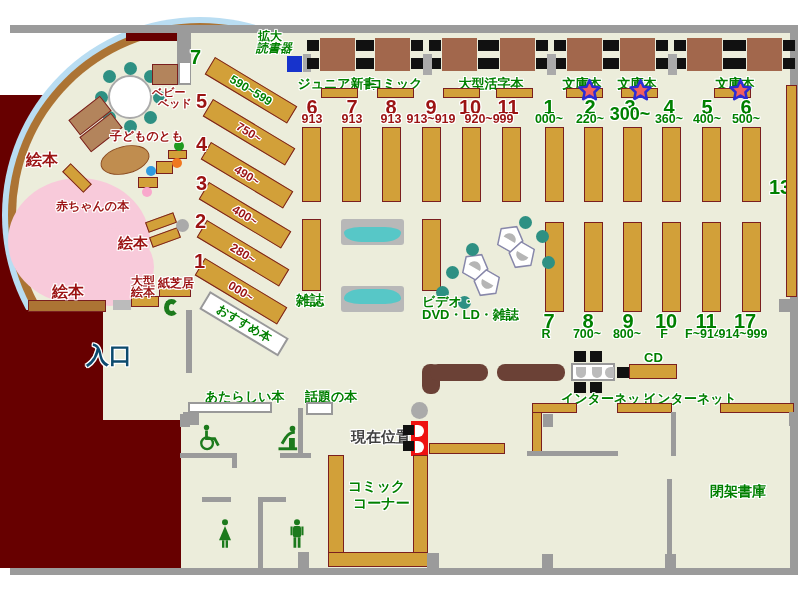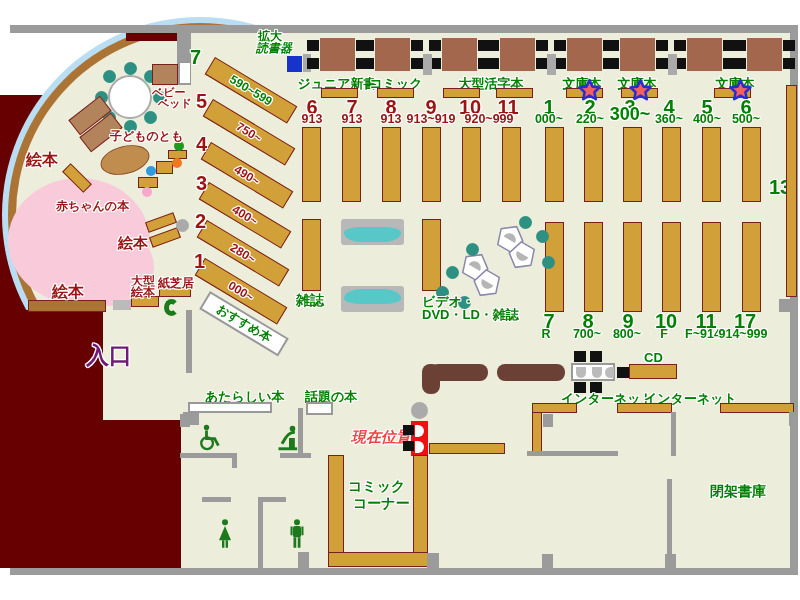--- a/index.html
+++ b/index.html
@@ -3,22 +3,22 @@
 <meta charset="utf-8">
 <style>
   html,body{margin:0;padding:0;background:#fff;}
   #stage{position:relative;width:800px;height:600px;background:#fff;overflow:hidden;
          font-family:"Liberation Sans","DejaVu Sans",sans-serif;}
   .abs{position:absolute;}
   .lbl{position:absolute;font-weight:bold;white-space:nowrap;
        text-shadow:1px 0 #fff,-1px 0 #fff,0 1px #fff,0 -1px #fff,1px 1px #fff,-1px -1px #fff,1px -1px #fff,-1px 1px #fff;}
   .g{color:#008000;}
   .dr{color:#9B1313;}
-  .red{color:#ef4444;font-style:italic;}
-  .blue{color:#701a75;}
+  .red{color:#404040;}
+  .blue{color:#0c4a6e;}
   .wall{position:absolute;background:#9B9B9B;}
   .shelf{position:absolute;background:#D2A039;border:1px solid #7A1F1F;box-sizing:border-box;}
   .whiteshelf{position:absolute;background:#fff;border:1px solid #999;box-sizing:border-box;}
   .maroon{position:absolute;background:#670000;}
   .floor{position:absolute;background:#ECEDDB;}
   .tbl{position:absolute;width:35px;height:33px;background:#A2674C;}
   .chair{position:absolute;width:12px;height:11px;background:#111;}
   .tealdot{position:absolute;border-radius:50%;background:#2E9083;}
   .num{position:absolute;font-weight:bold;text-align:center;transform:translateX(-50%);
        text-shadow:1px 0 #fff,-1px 0 #fff,0 1px #fff,0 -1px #fff,1px 1px #fff,-1px -1px #fff,1px -1px #fff,-1px 1px #fff;}

